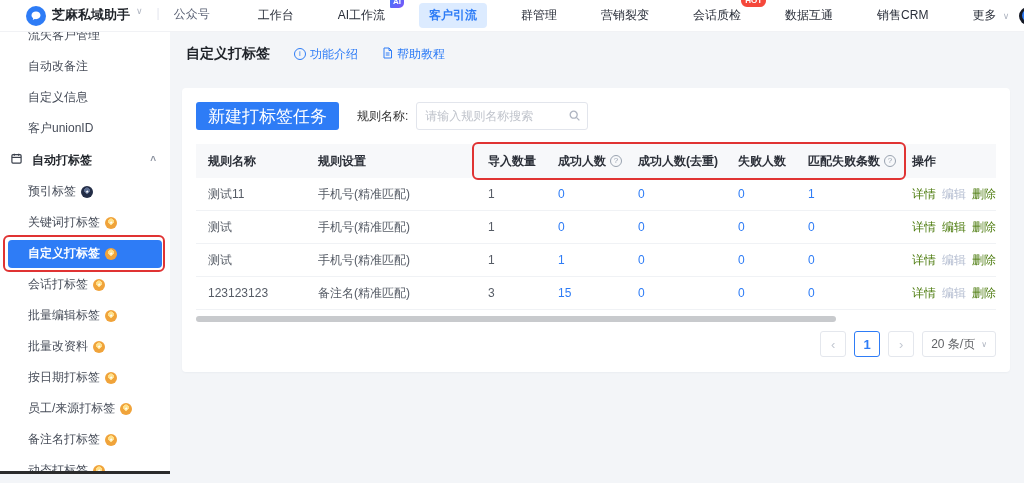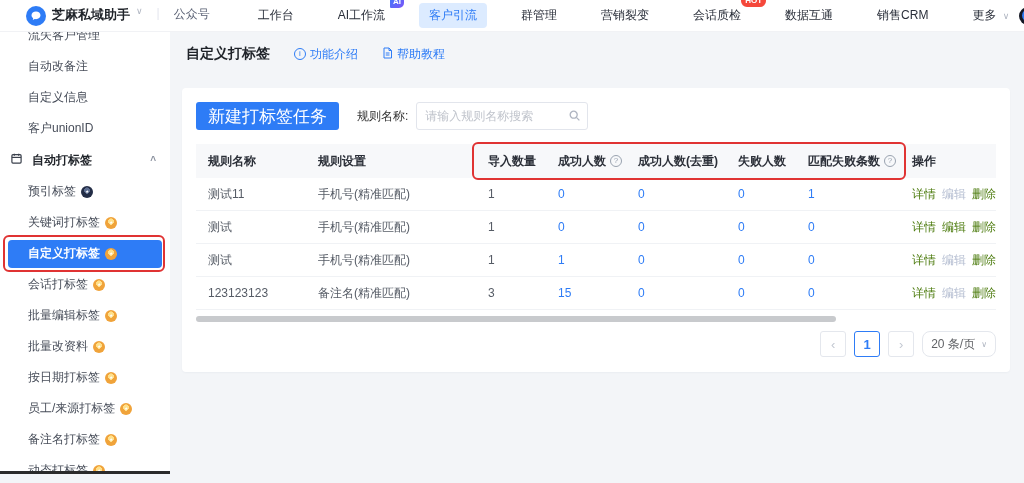--- a/index.html
+++ b/index.html
@@ -10,21 +10,21 @@
   
   .topbar{position:absolute;top:0;left:0;right:0;height:32px;background:#fff;display:flex;align-items:center;z-index:30;border-bottom:1px solid #f1f2f5}
   .logo-wrap{display:flex;align-items:flex-start;gap:6px;padding-left:26px;flex:none}
   .logo-circle{width:20px;height:20px;border-radius:50%;background:#2e7cf6;display:flex;align-items:center;justify-content:center;flex:none}
   .logo-text{font-size:13px;font-weight:700;color:#1f2329;white-space:nowrap}
   .caret{color:#aeb4c0;font-size:9px}
   .divider{color:#e4e7ee;margin:0 8px}
   .channel{color:#596073;white-space:nowrap}
   .nav{display:flex;align-items:center;gap:24px;margin-left:38px}
   .nav-item{position:relative;color:#2a2f3a;cursor:pointer;padding:4px 10px;border-radius:4px;white-space:nowrap}
-  .nav-item.active{background:#dcebff;color:#2e7cf6;font-weight:400}
+  .nav-item.active{background:#dcebff;color:#2e7cf6;font-weight:700}
   .badge-ai{position:absolute;top:-7px;right:-9px;background:linear-gradient(135deg,#3f7bfa,#7b54f8);color:#fff;font-size:8px;font-weight:700;padding:1px 3px;border-radius:5px 5px 5px 1px;line-height:1.2}
   .badge-hot{position:absolute;top:-8px;right:-15px;background:#f5483b;color:#fff;font-size:8px;font-weight:700;padding:1px 4px;border-radius:7px;line-height:1.2}
   .more-caret{margin-left:3px}
   .account{margin-left:auto;display:flex;align-items:center;gap:8px;padding-right:14px}
   .plan-pill{display:flex;align-items:center;gap:4px;background:#141824;border-radius:10px;padding:2px 7px 2px 3px;cursor:pointer}
   .plan-dot{width:13px;height:13px;border-radius:50%;background:#2e7cf6;display:flex;align-items:center;justify-content:center;flex:none}
   .plan-text{color:#fdfdfd;font-size:10px;white-space:nowrap}
 
   
   .sidebar{position:absolute;top:32px;left:0;width:170px;bottom:9px;background:#fff;overflow:hidden;z-index:20}
@@ -65,21 +65,21 @@
   .qmark{width:12px;height:12px;border:1px solid #9aa3b0;border-radius:50%;color:#9aa3b0;font-size:8px;display:inline-flex;align-items:center;justify-content:center;font-weight:400;flex:none;line-height:1}
   .ops{gap:6px}
   .op{color:#4d7c0f;cursor:pointer}
   .op.muted{color:#b4bdd1}
 
   .hscroll{height:6px;width:640px;background:#c8cacd;border-radius:3px;margin-top:6px;cursor:pointer}
 
   .pagination{display:flex;justify-content:flex-end;align-items:center;gap:8px;margin-top:9px}
   .pg-btn{width:26px;height:26px;border:1px solid #e4e7ed;border-radius:3px;display:flex;align-items:center;justify-content:center;color:#c3c8d2;background:#fff;cursor:pointer;font-size:13px}
   .pg-cur{border-color:#2e7cf6;color:#2e7cf6;font-weight:600}
-  .pg-size{height:26px;border:1px solid #e4e7ed;border-radius:8px;display:flex;align-items:center;gap:6px;padding:0 8px;color:#606266;background:#fff;cursor:pointer}
+  .pg-size{height:26px;border:1px solid #e4e7ed;border-radius:3px;display:flex;align-items:center;gap:6px;padding:0 8px;color:#606266;background:#fff;cursor:pointer}
   .pg-size .caret{font-size:8px}
 
   
   .annot{position:absolute;border:2px solid #e03333;border-radius:6px;z-index:40;pointer-events:none}
   .annot-sidebar{left:3px;top:235px;width:162px;height:37px}
   .annot-header{left:472px;top:142px;width:434px;height:38px}
 </style>
 </head>
 <body>
 

